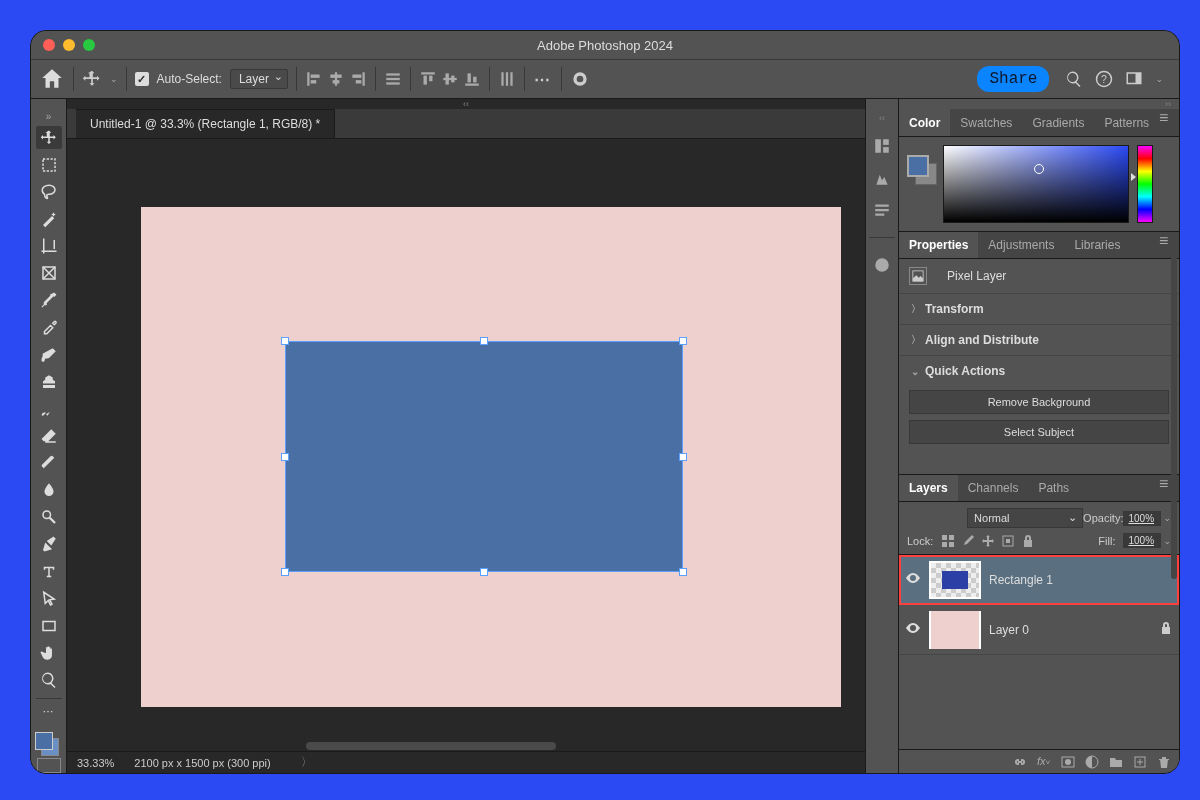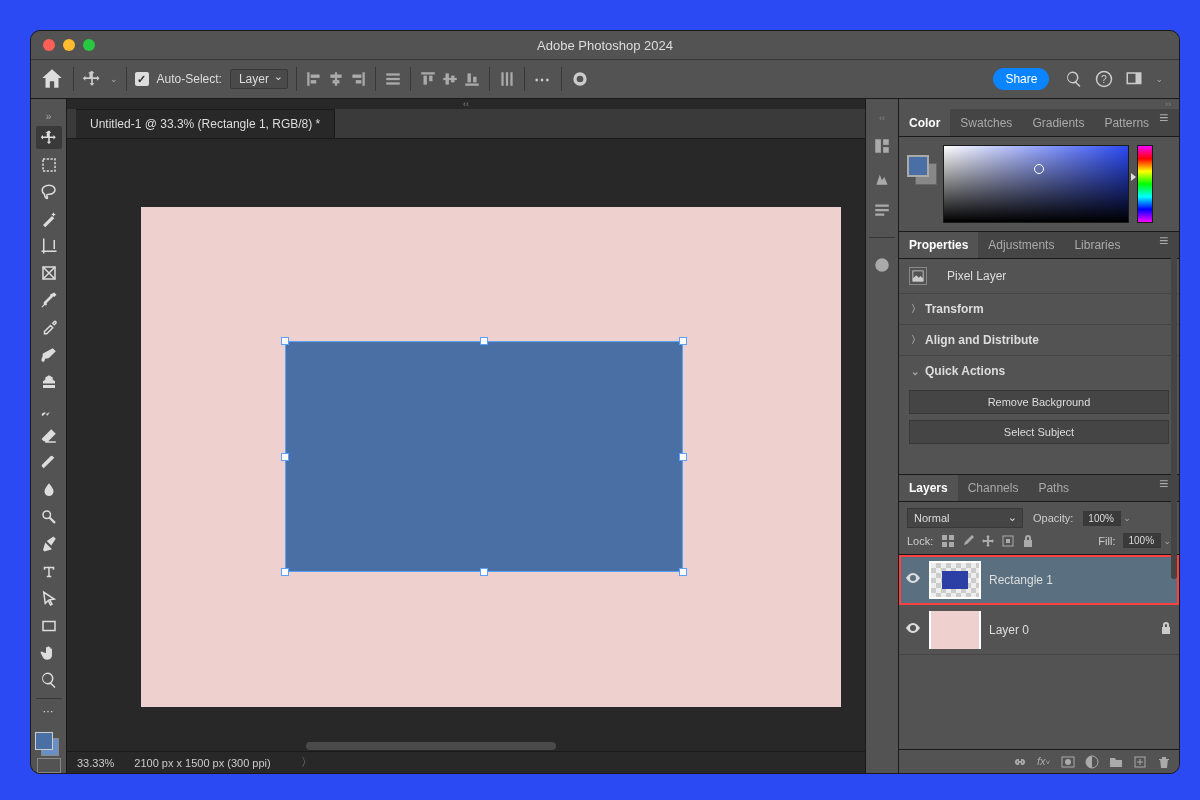--- a/index.html
+++ b/index.html
@@ -1,33 +1,33 @@
 <!DOCTYPE html>
 <html><head>
 <meta charset="utf-8">
 <style>
 * { margin: 0; padding: 0; box-sizing: border-box; font-family: -apple-system, "Helvetica Neue", Arial, sans-serif; }
 body { background: #2b4af4; width: 1200px; height: 800px; overflow: hidden; padding: 30px; }
-.window { width: 1150px; height: 744px; background: #323232; border-radius: 10px; overflow: hidden; display: flex; flex-direction: column; position: relative; border: 1px solid #1a1a1a;}
+.window { width: 1150px; height: 744px; background: #323232; border-radius: 16px; overflow: hidden; display: flex; flex-direction: column; position: relative; border: 1px solid #1a1a1a;}
 .titlebar { height: 28px; background: #535353; display: flex; align-items: center; position: relative; }
 .traffic { display: flex; gap: 8px; padding-left: 12px; position: absolute; }
 .tl { width: 12px; height: 12px; border-radius: 50%; }
 .tl.r { background: #ff5f57; } .tl.y { background: #febc2e; } .tl.g { background: #28c840; }
 .titlebar-title { flex: 1; text-align: center; color: #ddd; font-size: 13px; }
 .optbar { height: 40px; background: #535353; border-top: 1px solid #383838; border-bottom: 1px solid #1a1a1a; display: flex; align-items: center; padding: 0 8px; gap: 8px; }
 .home-icon { width: 26px; height: 22px; display: flex; align-items: center; justify-content: center; color: #ddd; }
 .opt-sep { width: 1px; height: 24px; background: #383838; }
 .opt-icon { width: 20px; height: 20px; color: #ccc; display: flex; align-items: center; justify-content: center; }
 .chk { width: 14px; height: 14px; background: #ddd; border-radius: 2px; display:flex;align-items:center;justify-content:center;color:#333;font-size:11px;font-weight:bold;}
 .opt-label { color: #ddd; font-size: 12px; }
 .opt-select { background: #4a4a4a; border: 1px solid #383838; color: #ddd; font-size: 12px; padding: 2px 18px 2px 8px; border-radius: 2px; position: relative; }
 .opt-select::after { content: "⌄"; position: absolute; right: 4px; top: 0px; font-size: 11px; }
 .align-group { display: flex; gap: 4px; }
 .align-btn { width: 18px; height: 18px; color: #aaa; }
-.share-btn { background: #0a84ff; color: #ffffff; border-radius: 12px; padding: 4px 12px; font-size: 12px; margin-left: auto; }
+.share-btn { background: #0a84ff; color: #0f172a; border-radius: 12px; padding: 4px 12px; font-size: 16px; margin-left: auto; font-family: Liberation Mono, monospace; }
 .right-icons { display: flex; gap: 12px; padding: 0 8px; color: #ccc; align-items:center; }
 .right-icons .ic { width: 18px; height: 18px; }
 .maincols { flex: 1; display: flex; overflow: hidden; }
 .toolcol { width: 36px; background: #535353; border-right: 1px solid #1a1a1a; display: flex; flex-direction: column; align-items: center; padding-top: 12px; gap: 4px; }
 .toolexp { width: 36px; height: 12px; color:#aaa; font-size:10px; text-align:center;}
 .tool { width: 26px; height: 26px; display: flex; align-items: center; justify-content: center; color: #ddd; border-radius: 2px; position: relative; }
 .tool.active { background: #3a3a3a; }
 .tool svg { width: 18px; height: 18px; }
 .tool-sep{width:26px;height:1px;background:#383838;margin:2px 0;}
 .swatches { margin-top: 4px; position: relative; width: 28px; height: 28px; }
@@ -65,24 +65,24 @@
 .huecol { width: 16px; height: 78px; background: linear-gradient(to bottom, #ff00ff, #ff0000, #ffff00, #00ff00, #00ffff, #0000ff, #ff00ff); position: relative; border:1px solid #1a1a1a;}
 .hue-ptr { position: absolute; left: -6px; top: 28px; width: 0; height: 0; border-top: 4px solid transparent; border-bottom: 4px solid transparent; border-left: 5px solid #ddd; }
 .prop-body { background: #535353; display: flex; flex-direction: column; }
 .prop-head { padding: 8px 10px; display: flex; align-items: center; gap: 20px; color: #ddd; font-size: 12px; }
 .prop-head .pic { width: 18px; height: 18px; border: 1px solid #888; display:flex;align-items:center;justify-content:center;}
 .prop-section { border-top: 1px solid #454545; padding: 8px 12px; color: #ddd; font-size: 12px; display: flex; align-items: center; gap: 6px; font-weight:600;}
 .prop-section .chev { width: 8px; color: #aaa; font-size:10px;}
 .qa-btns { padding: 4px 10px 10px 10px; display: flex; flex-direction: column; gap: 6px; }
 .qa-btn { background: #454545; color: #ddd; font-size: 11px; text-align: center; padding: 5px; border:1px solid #383838;}
 .layers-body { flex: 1; background: #535353; display: flex; flex-direction: column; overflow: hidden;}
-.layers-ctrl { padding: 6px 8px 3px 8px; display: flex; align-items: center; gap: 10px; color: #ccc; font-size: 11px; }
+.layers-ctrl { padding: 6px 8px 3px 8px; display: flex; align-items: center; gap: 0; color: #ccc; font-size: 11px; justify-content: flex-end; }
 .blend { background: #454545; border: 1px solid #383838; color: #ddd; font-size: 11px; padding: 3px 6px; width: 116px; position: relative; }
 .blend::after{content:"⌄";position:absolute;right:5px;top:2px;}
-.pct-field { background: #3a3a3a; border: 1px solid #383838; color: #ddd; font-size: 10px; padding: 1px 4px; width: 38px; display:inline-block; position:relative;}
+.pct-field { background: #3a3a3a; border: 1px solid #383838; color: #ddd; font-size: 10px; padding: 1px 4px; width: 38px; display:inline-block; position:relative;text-decoration:underline;}
 .pct-wrap{display:flex;align-items:center;gap:2px;}
 .pct-car{color:#aaa;font-size:9px;}
 .lock-row { padding: 2px 8px 6px 8px; display: flex; align-items: center; gap: 8px; color: #ccc; font-size: 11px; border-bottom:1px solid #1a1a1a;}
 .lock-icons { display: flex; gap: 6px; color: #aaa; }
 .lock-icons .li { width: 14px; height: 14px; }
 .layer-list { flex: 1; overflow: auto; }
 .layer { display: flex; align-items: center; height: 50px; border-bottom: 1px solid #454545; padding: 0 6px; gap: 8px; color: #ddd; font-size: 12px; }
 .layer.sel { background: #5a7080; }
 .layer.hl { outline: 2px solid #ff4040; outline-offset: -2px; }
 .eye { width: 16px; color: #ddd; }

